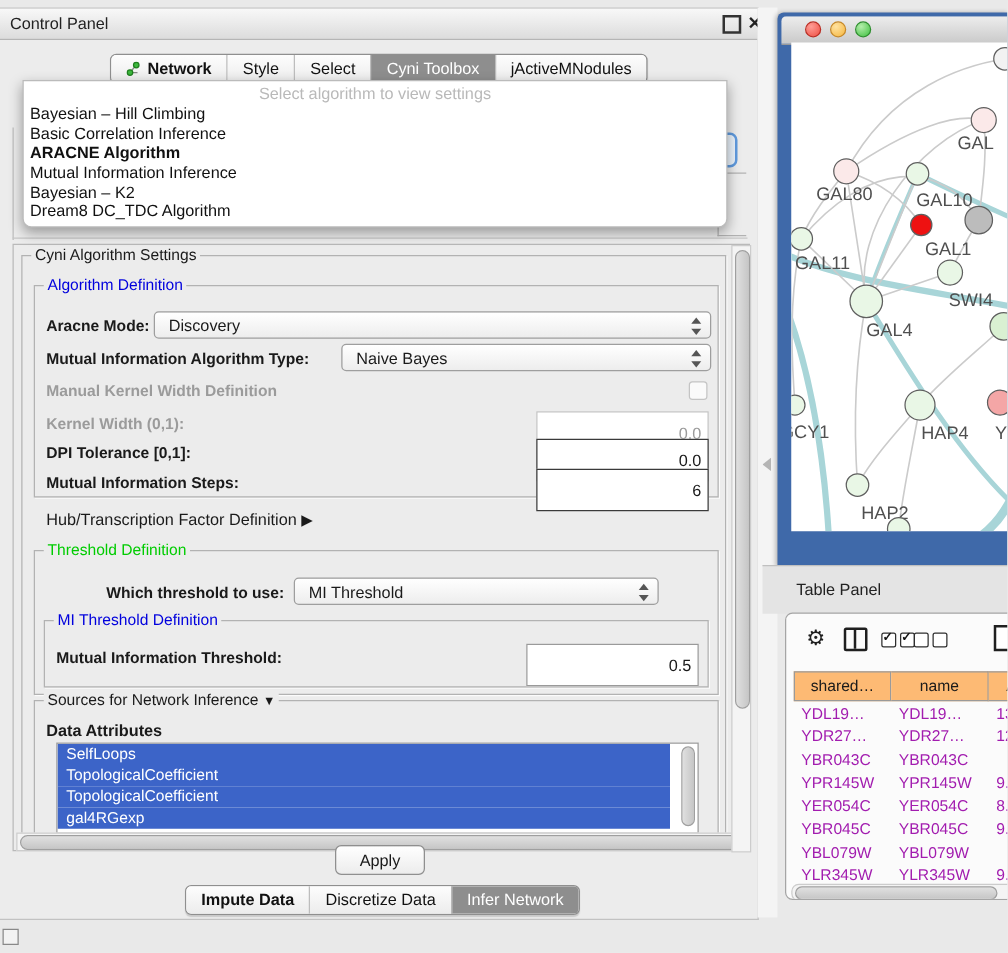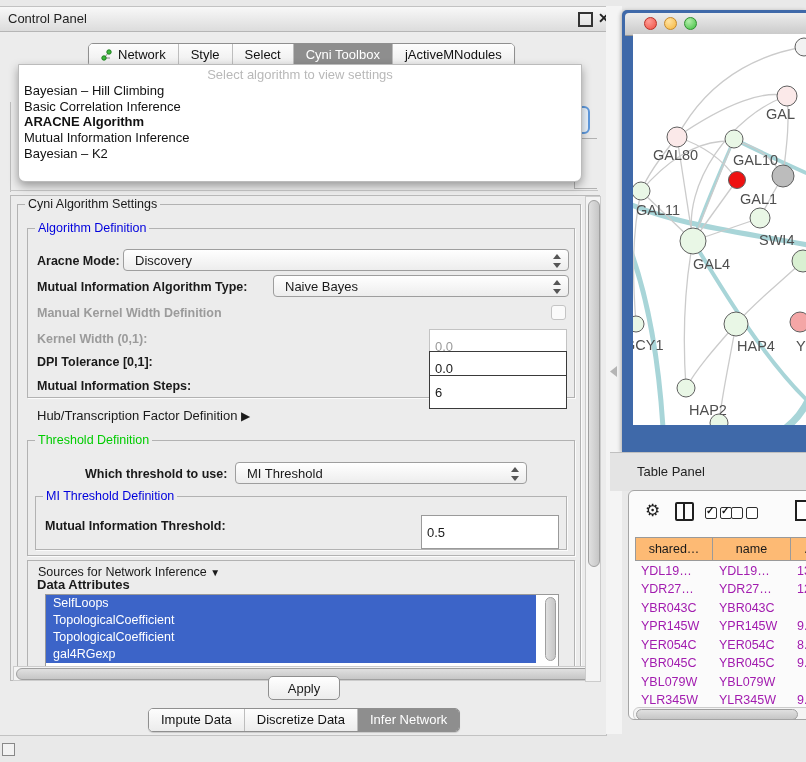--- a/index.html
+++ b/index.html
@@ -9,21 +9,21 @@
   .nowrap{white-space:nowrap;}
   
   #cpanel{left:0;top:6px;width:606px;height:728px;background:#ececec;border:1px solid #c2c2c2;border-left:none;}
   #cp-titlebar{left:0;top:0;width:100%;height:24px;background:linear-gradient(#f8f8f8,#dcdcdc);border-bottom:1px solid #b5b5b5;}
   #cp-title{left:8px;top:4px;font-size:13px;color:#222;}
   .winbtn{top:5px;width:11px;height:11px;}
   #float-icon{left:578px;border:2px solid #333;}
   #close-icon{left:598px;font-size:14px;font-weight:bold;color:#222;top:3px;}
   .tabbar{display:flex;border:1px solid #8f8f8f;border-radius:5px;overflow:hidden;font-size:13px;background:#fafafa;box-shadow:0 1px 1px rgba(0,0,0,.15);}
   .tab{padding:3px 12px 4px 12px;background:linear-gradient(#fdfdfd,#ececec);border-left:1px solid #bdbdbd;display:flex;align-items:center;gap:5px;color:#111;}
-  .tab:first-child{border-left:none;}
+  .tab:first-child{border-left:none;font-weight:bold;}
   .tab.sel{background:#8e8e8e;color:#fff;}
   
   #algo-dd{left:18px;top:57px;width:562px;height:116px;background:#fff;border:1px solid #bbb;border-radius:0 0 7px 7px;
            box-shadow:0 4px 10px rgba(0,0,0,.35);z-index:30;font-size:13px;}
   #algo-dd .ph{color:#b9b9b9;text-align:center;padding-top:2px;height:16px;}
   #algo-dd .it{height:15.7px;padding-left:5px;line-height:15.7px;color:#111;}
   #algo-dd .it.b{font-weight:bold;}
   
   .gbox{border:1px solid #b2b2b2;box-shadow:1px 1px 0 rgba(255,255,255,.8);}
   .glab{font-size:12.5px;background:#ececec;padding:0 3px;white-space:nowrap;z-index:5;text-align:right;}
@@ -31,21 +31,21 @@
   .glab.green{color:#00cc00;}
   .lab{font-size:12.5px;font-weight:bold;white-space:nowrap;}
   .lab.dis{color:#9b9b9b;}
   .combo{height:22px;background:linear-gradient(#ffffff,#ededed);border:1px solid #9e9e9e;border-radius:4px;
          font-size:13px;display:flex;align-items:center;padding:0 24px 0 11px;box-sizing:border-box;}
   .spin{position:absolute;right:7px;top:4px;width:8px;height:14px;}
   .spin:before,.spin:after{content:"";position:absolute;left:0;border-left:4px solid transparent;border-right:4px solid transparent;}
   .spin:before{top:0;border-bottom:5px solid #555;}
   .spin:after{bottom:0;border-top:5px solid #555;}
   .field{height:20px;background:#fff;border:1px solid #9a9a9a;font-size:13px;display:flex;align-items:center;
-         justify-content:flex-start;padding:16px 5px;box-sizing:border-box;}
+         justify-content:flex-end;padding:16px 5px;box-sizing:border-box;}
   .field.dark{border:1px solid #3a3a3a;height:22px;}
   .field.dis{border-color:#c3c3c3;color:#9b9b9b;}
   .checkbox{width:13px;height:13px;border:1px solid #c4c4c4;border-radius:3px;background:#fafafa;}
   
   #attr-list{left:44px;top:586px;width:512px;height:71px;border:1px solid #999;background:#fff;overflow:hidden;}
   #attr-list .li{height:17px;line-height:17px;background:#3c64c8;color:#fff;font-size:12.5px;padding-left:7px;width:483px;}
   
   .sb-track{background:#f4f4f4;border:1px solid #ccc;}
   .sb-thumb{background:linear-gradient(90deg,#e0e0e0,#c6c6c6);border:1px solid #9f9f9f;border-radius:6px;}
   .sb-thumb-h{background:linear-gradient(#e0e0e0,#c6c6c6);border:1px solid #9f9f9f;border-radius:6px;}
@@ -118,20 +118,21 @@
     <div class="abs" style="left:574px;top:131px;width:22px;height:49px;border:1px solid #b2b2b2;border-right:none;background:#ececec;"></div>
     <div class="abs" style="left:10px;top:183px;width:588px;height:1px;background:#c6c6c6;"></div>
 
     <div id="algo-dd" class="abs">
       <div class="ph nowrap">Select algorithm to view settings</div>
       <div class="it">Bayesian – Hill Climbing</div>
       <div class="it">Basic Correlation Inference</div>
       <div class="it b">ARACNE Algorithm</div>
       <div class="it">Mutual Information Inference</div>
       <div class="it">Bayesian – K2</div>
+      <div class="it">Dream8 DC_TDC Algorithm</div>
     </div>
 
     <div class="abs" style="left:10px;top:188px;width:590px;height:486px;background:#ececec;border:1px solid #b9b9b9;box-sizing:border-box;">
 
       <div class="abs gbox" style="left:6px;top:8px;width:562px;height:462px;"></div>
       <span class="abs glab" style="left:14px;top:1px;">Cyni Algorithm Settings</span>
 
       <div class="abs gbox" style="left:16px;top:32px;width:546px;height:168px;"></div>
       <span class="abs glab blue" style="left:24px;top:25px;">Algorithm Definition</span>
 
@@ -181,21 +182,21 @@
 
       <div class="abs gbox" style="left:24px;top:300px;width:530px;height:52px;"></div>
       <span class="abs glab blue" style="left:32px;top:293px;">MI Threshold Definition</span>
 
       <span class="abs lab" style="left:34px;top:323px;">Mutual Information Threshold:</span>
       <div class="abs field" style="left:410px;top:319px;width:138px;height:21px;">
         <span>0.5</span>
       </div>
 
       <div class="abs gbox" style="left:16px;top:364px;width:546px;height:106px;"></div>
-      <span class="abs glab" style="left:24px;top:357px;margin-top:12px;"><span>Sources for Network Inference</span> <span style="font-size:10px;">▼</span></span>
+      <span class="abs glab" style="left:24px;top:357px;"><span>Sources for Network Inference</span> <span style="font-size:10px;">▼</span></span>
 
       <span class="abs lab" style="left:26px;top:381px;font-size:13px;">Data Attributes</span>
 
       <div class="abs" id="attr-list" style="left:34px;top:398px;">
         <div class="li">SelfLoops</div>
         <div class="li">TopologicalCoefficient</div>
         <div class="li">TopologicalCoefficient</div>
         <div class="li">gal4RGexp</div>
         <div class="abs sb-thumb" style="right:2px;top:2px;width:9px;height:62px;"></div>
       </div>

